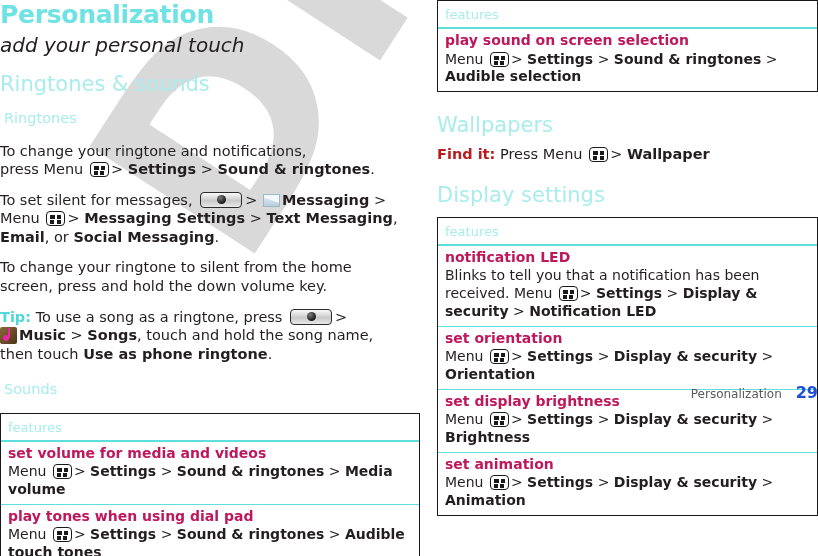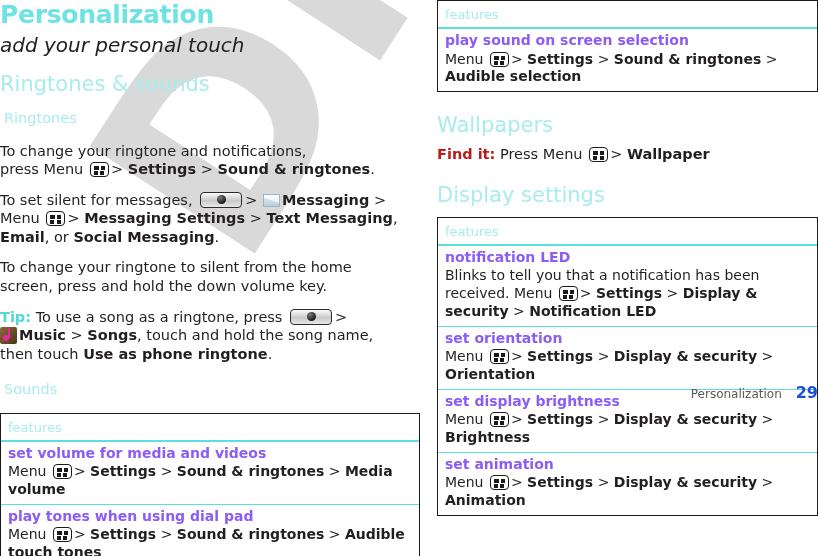--- a/index.html
+++ b/index.html
@@ -191,21 +191,21 @@
     color: #a8ecec;
   }
   .ftable .frow {
     padding: 3px 7px 5px 7px;
     border-bottom: 1.3px solid #5fdede;
   }
   .ftable .frow:last-child { border-bottom: none; }
   .ftable .frow .fname {
     font-size: 14px;
     font-weight: bold;
-    color: #8b5cf6;
+    color: #be185d;
     line-height: 1.25;
     margin-bottom: 1px;
   }
   .ftable .frow .fdesc {
     font-size: 14px;
     line-height: 1.27;
     color: #231f20;
   }
 
   

